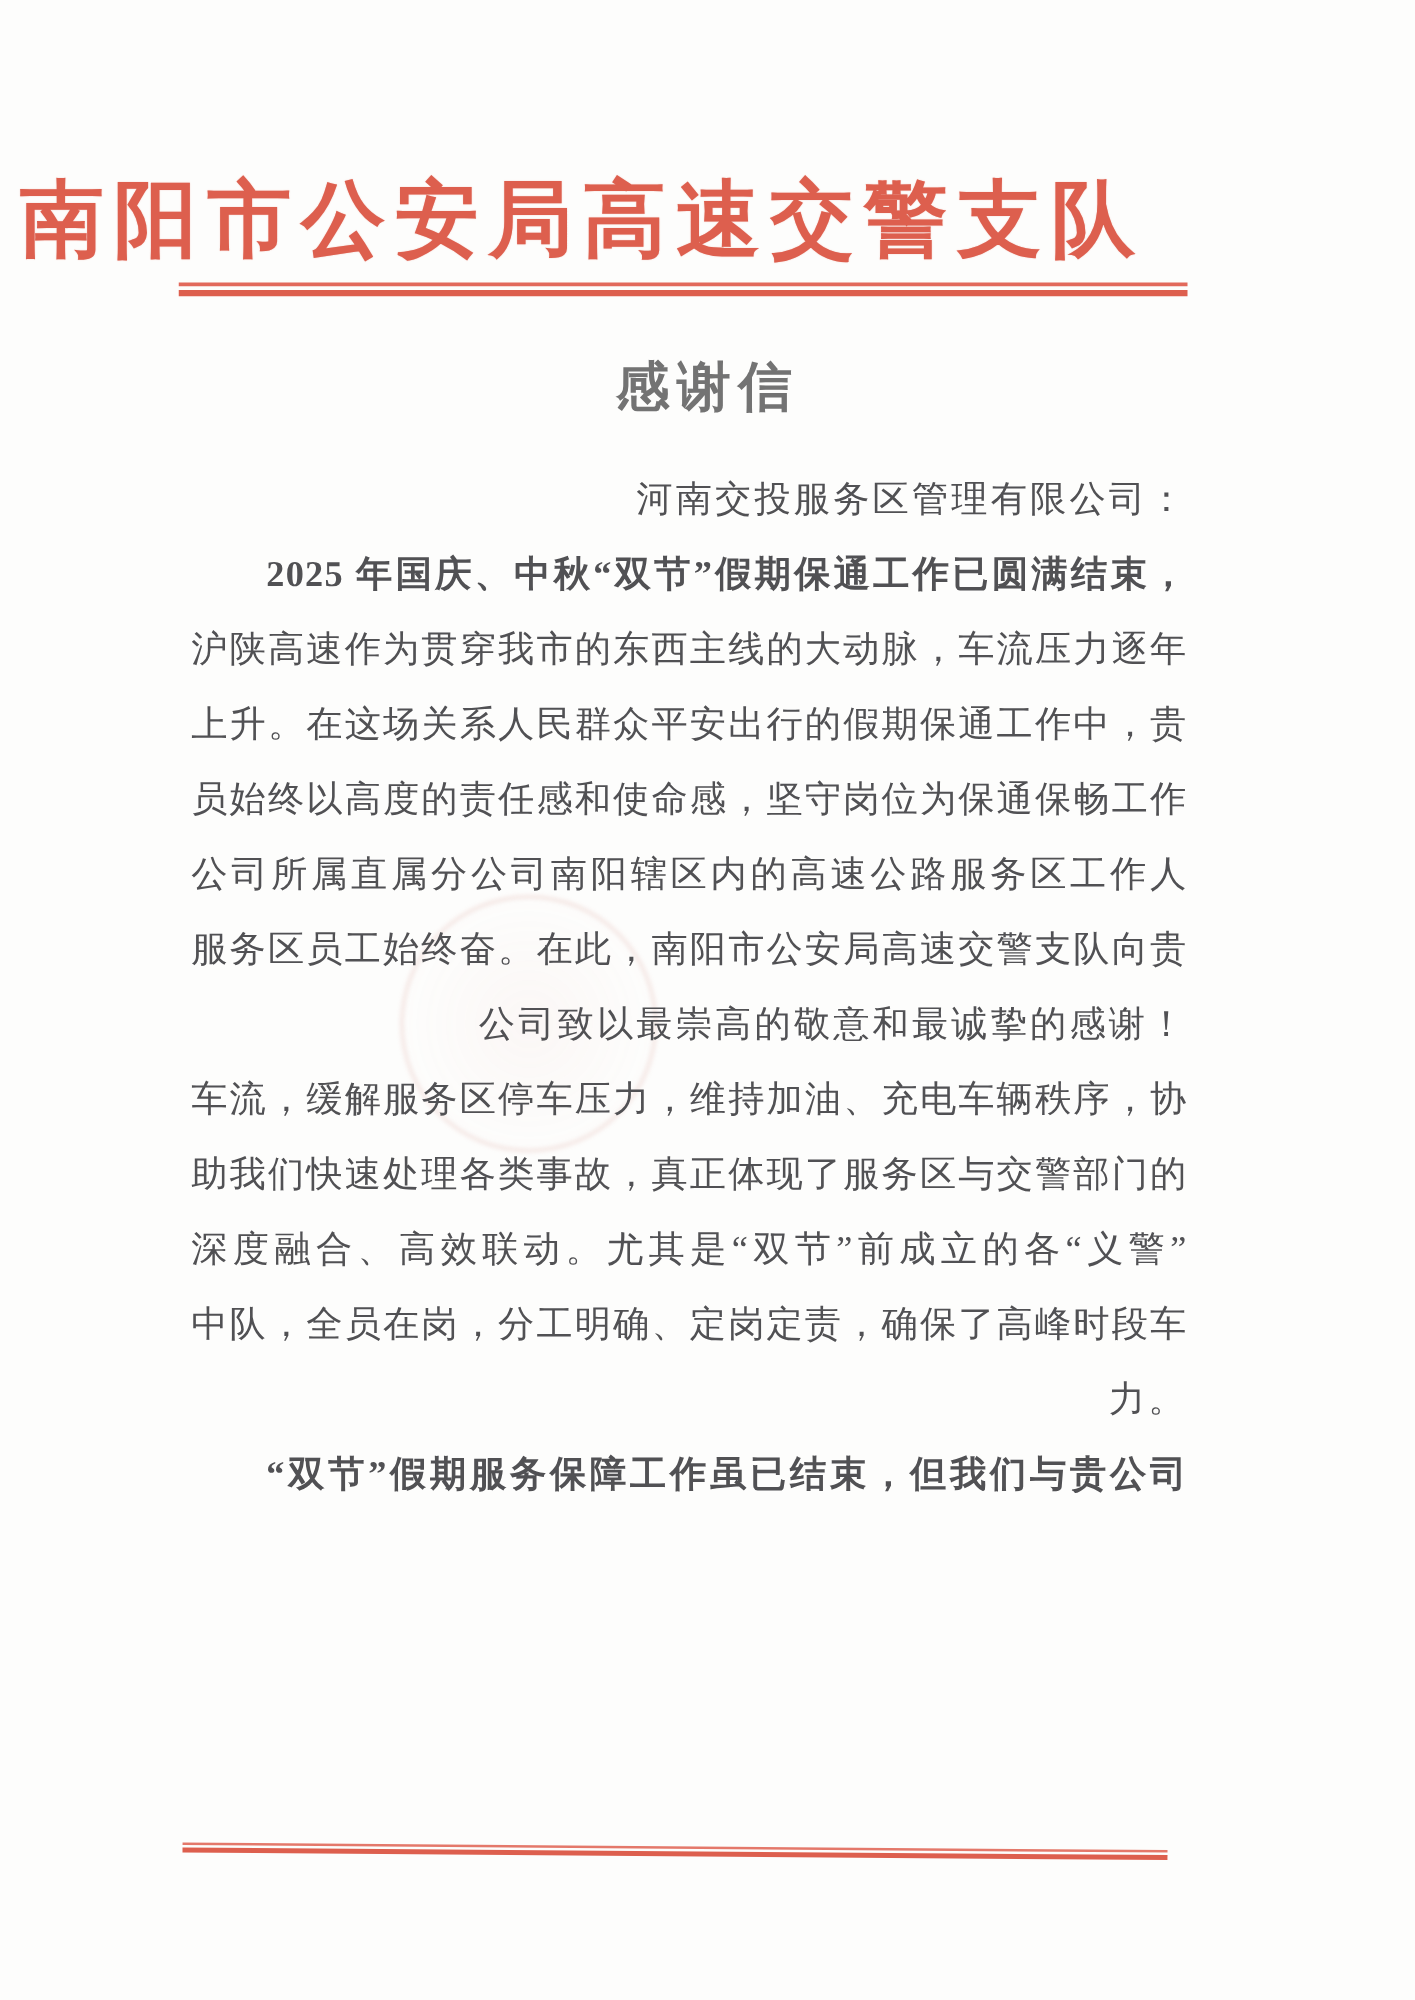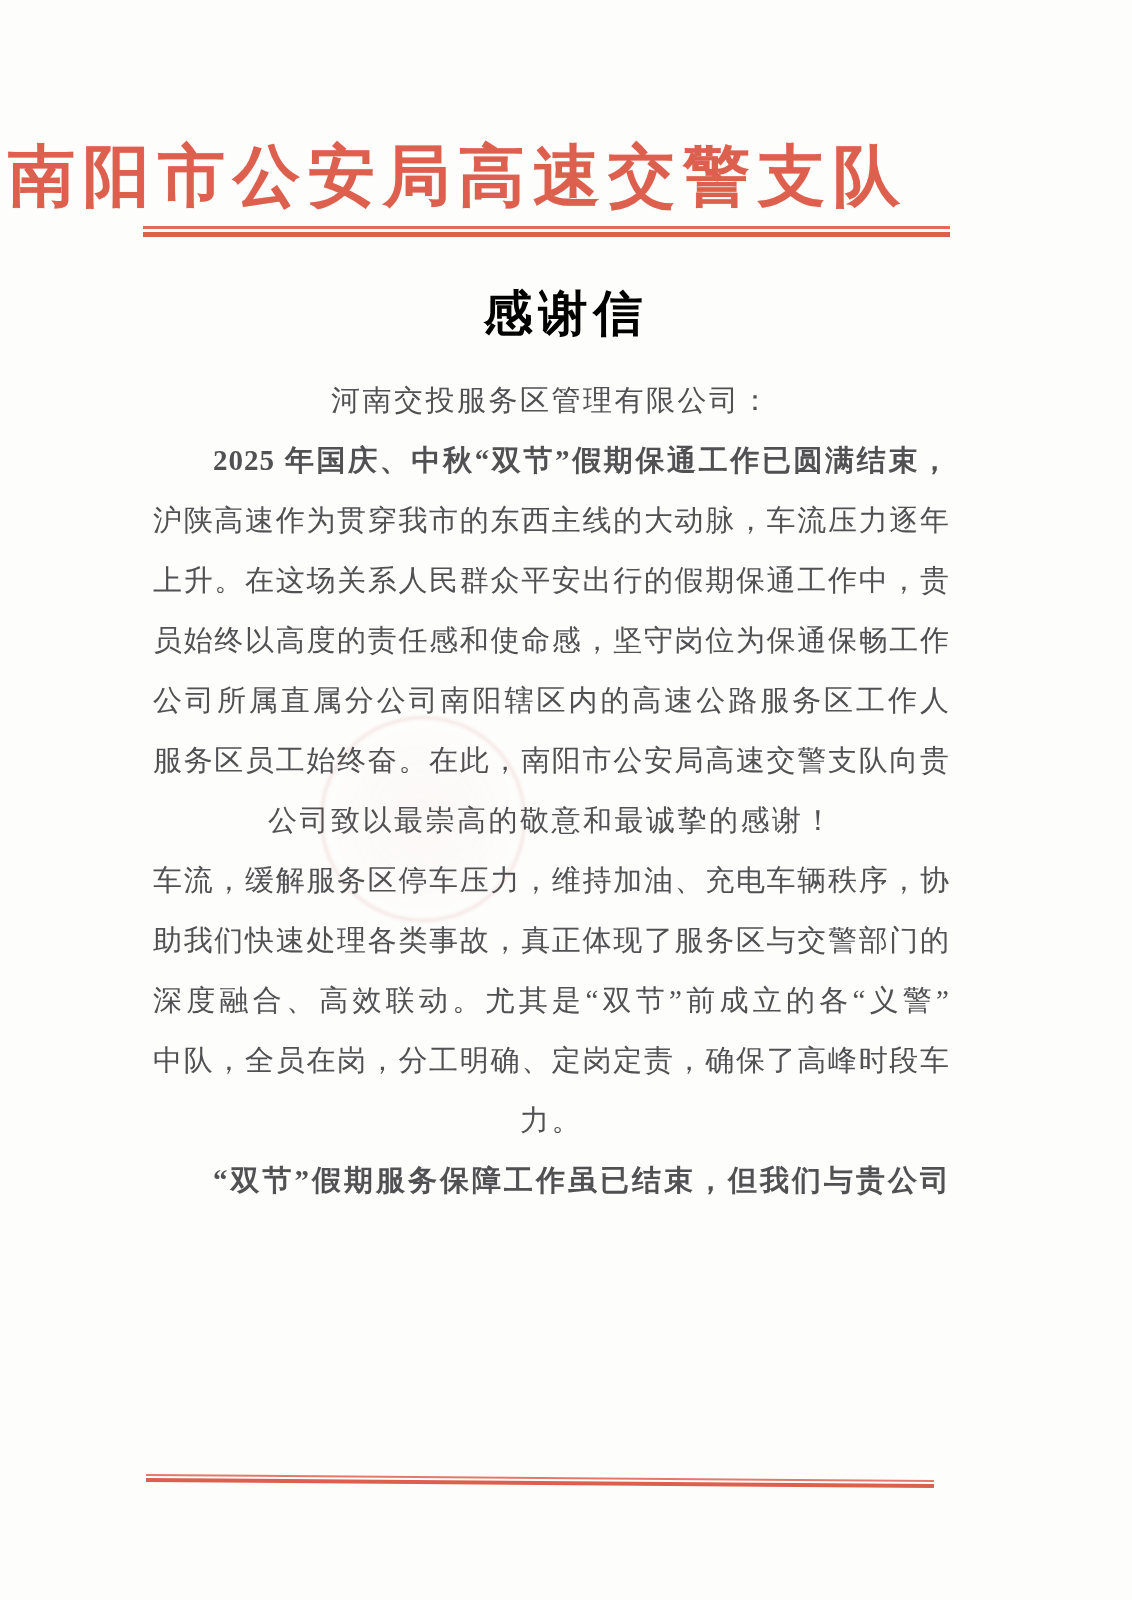--- a/index.html
+++ b/index.html
@@ -15,21 +15,21 @@
     background: #fdfdfc;
     overflow: hidden;
     font-family: "Liberation Serif", serif;
   }
   
   .agency-title {
     position: absolute;
     top: 138px;
     left: 0;
     width: 916px;
-    text-align: center;
+    text-align: right;
     font-size: 67px;
     line-height: 1.15;
     font-weight: 700;
     color: #dd5f4e;
     letter-spacing: 8px;
     white-space: nowrap;
     text-shadow: 0 0 1px rgba(221, 95, 78, 0.45);
   }
   .head-rule {
     position: absolute;
@@ -48,23 +48,23 @@
     height: 5px;
     background: #dd5f4e;
   }
   
   .doc-title {
     position: absolute;
     top: 281px;
     left: 0;
     width: 1132px;
     text-align: center;
-    font-size: 49px;
+    font-size: 43px;
     font-weight: 700;
-    color: #000000;
+    color: #737373;
     letter-spacing: 6px;
   }
   
   .body-text {
     position: absolute;
     top: 370px;
     left: 153px;
     width: 797px;
     font-size: 29px;
     color: #515154;
@@ -75,21 +75,21 @@
     height: 60px;
     line-height: 60px;
   }
   .line.fill {
     text-align: justify;
     text-align-last: justify;
     text-justify: inter-character;
     letter-spacing: 1px;
   }
   .line.left {
-    text-align: center;
+    text-align: right;
     letter-spacing: 2.5px;
   }
   .line.indent {
     text-indent: 60px;
     font-weight: bold;
   }
   .salutation {
     letter-spacing: 2.5px;
   }
   

